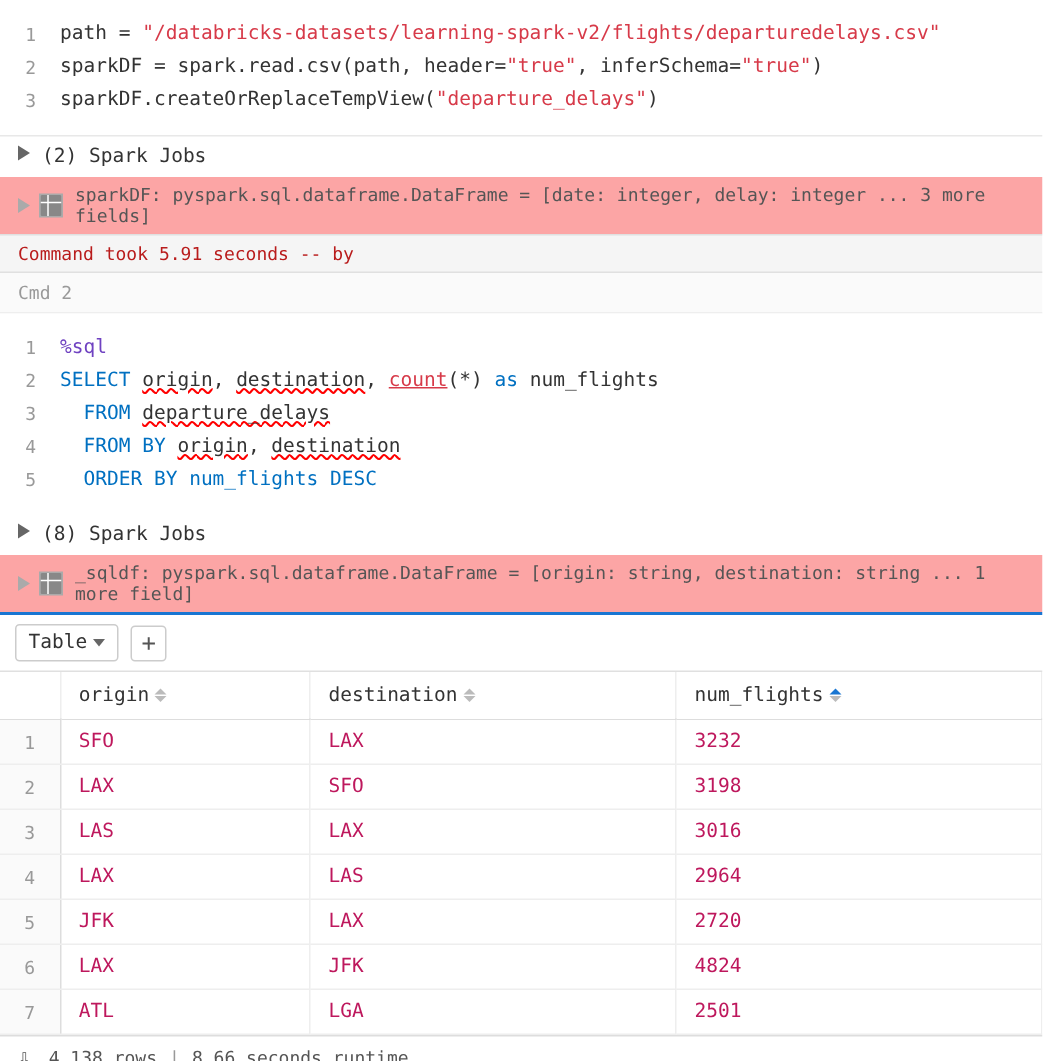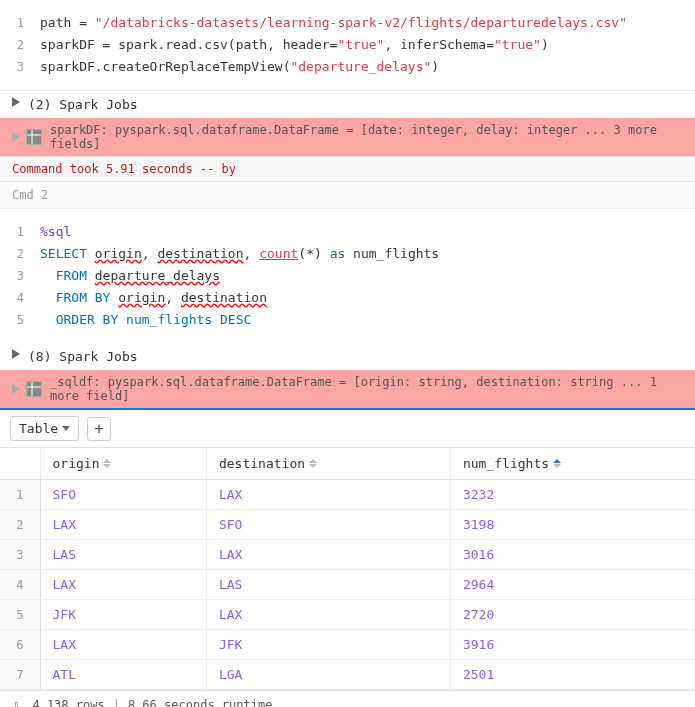--- a/index.html
+++ b/index.html
@@ -227,21 +227,21 @@
     }
 
     .sort-icon.active .sort-up {
       border-bottom-color: #1976d2;
     }
 
     .data-table td {
       border-bottom: 1px solid #eee;
       border-right: 1px solid #eee;
       padding: 7px 12px;
-      color: #8b5cf6;
+      color: #be185d;
     }
 
     .data-table td:first-child {
       text-align: center;
       color: #999;
       font-size: 12px;
       background: #fafafa;
       border-right: 1px solid #ddd;
     }
 
@@ -455,21 +455,21 @@
           <tr>
             <td>5</td>
             <td>JFK</td>
             <td>LAX</td>
             <td>2720</td>
           </tr>
           <tr>
             <td>6</td>
             <td>LAX</td>
             <td>JFK</td>
-            <td>3916</td>
+            <td>4824</td>
           </tr>
           <tr>
             <td>7</td>
             <td>ATL</td>
             <td>LGA</td>
             <td>2501</td>
           </tr>
         </tbody>
     </table>
   </div>

